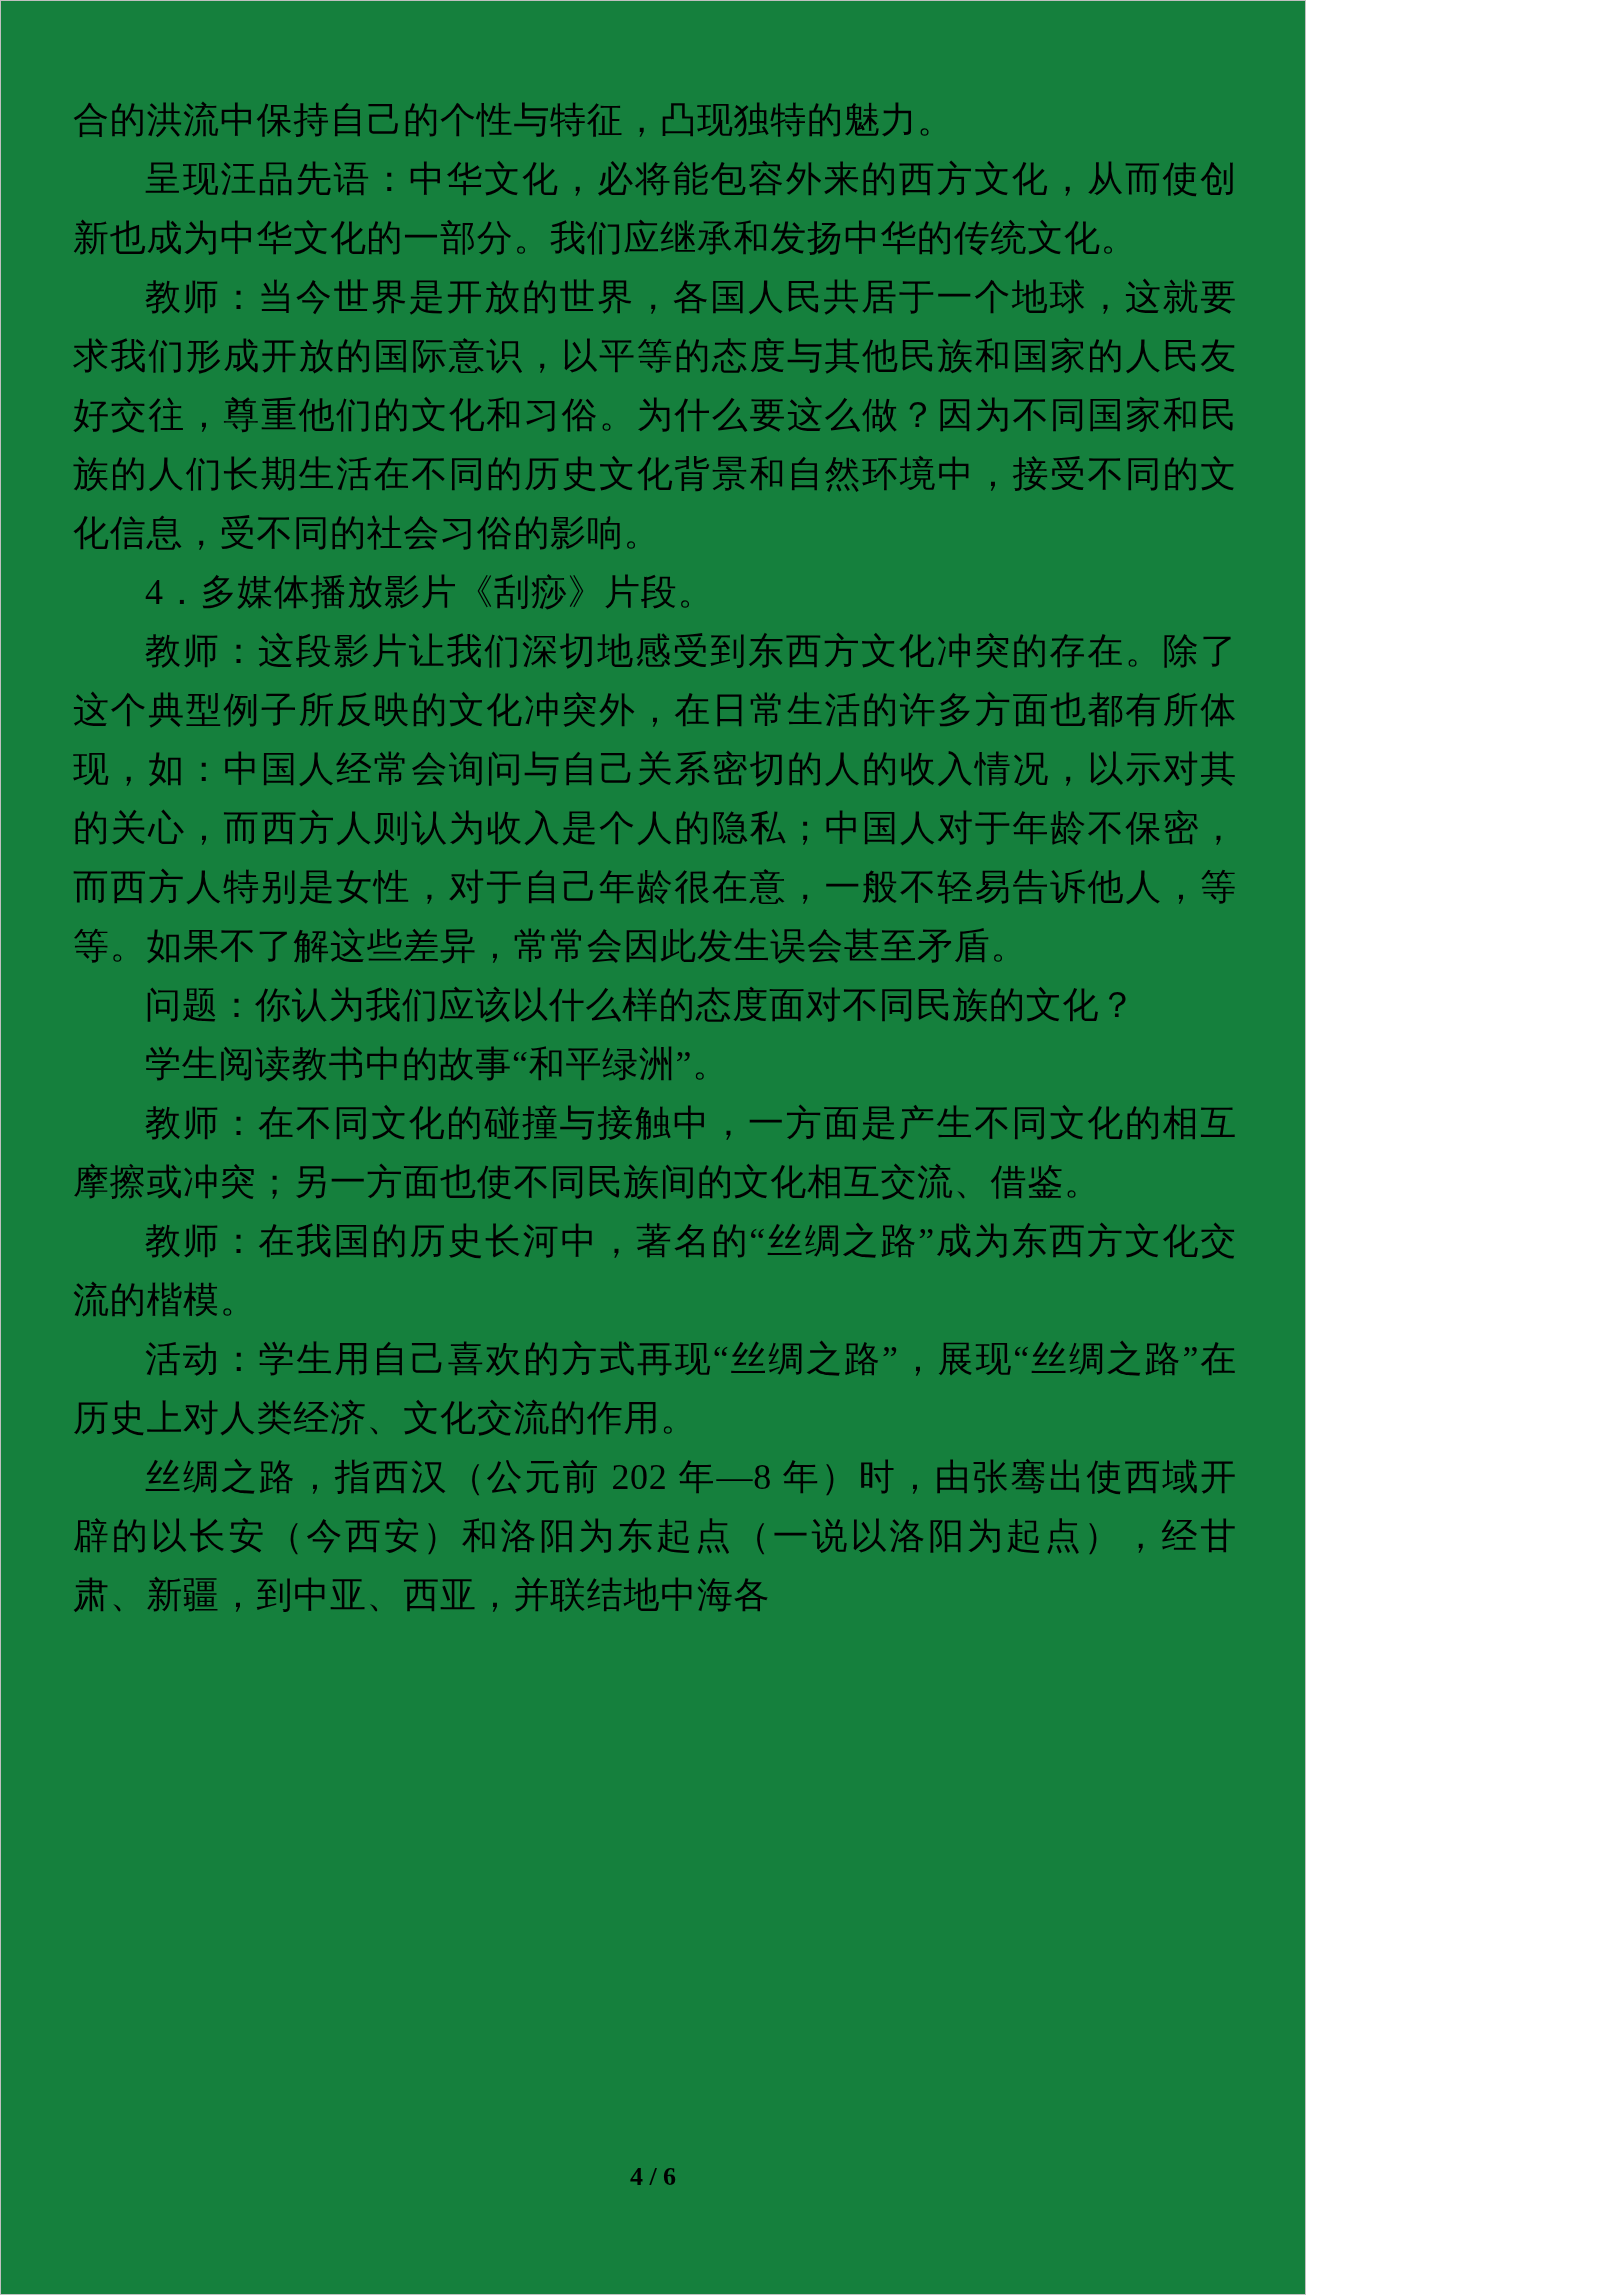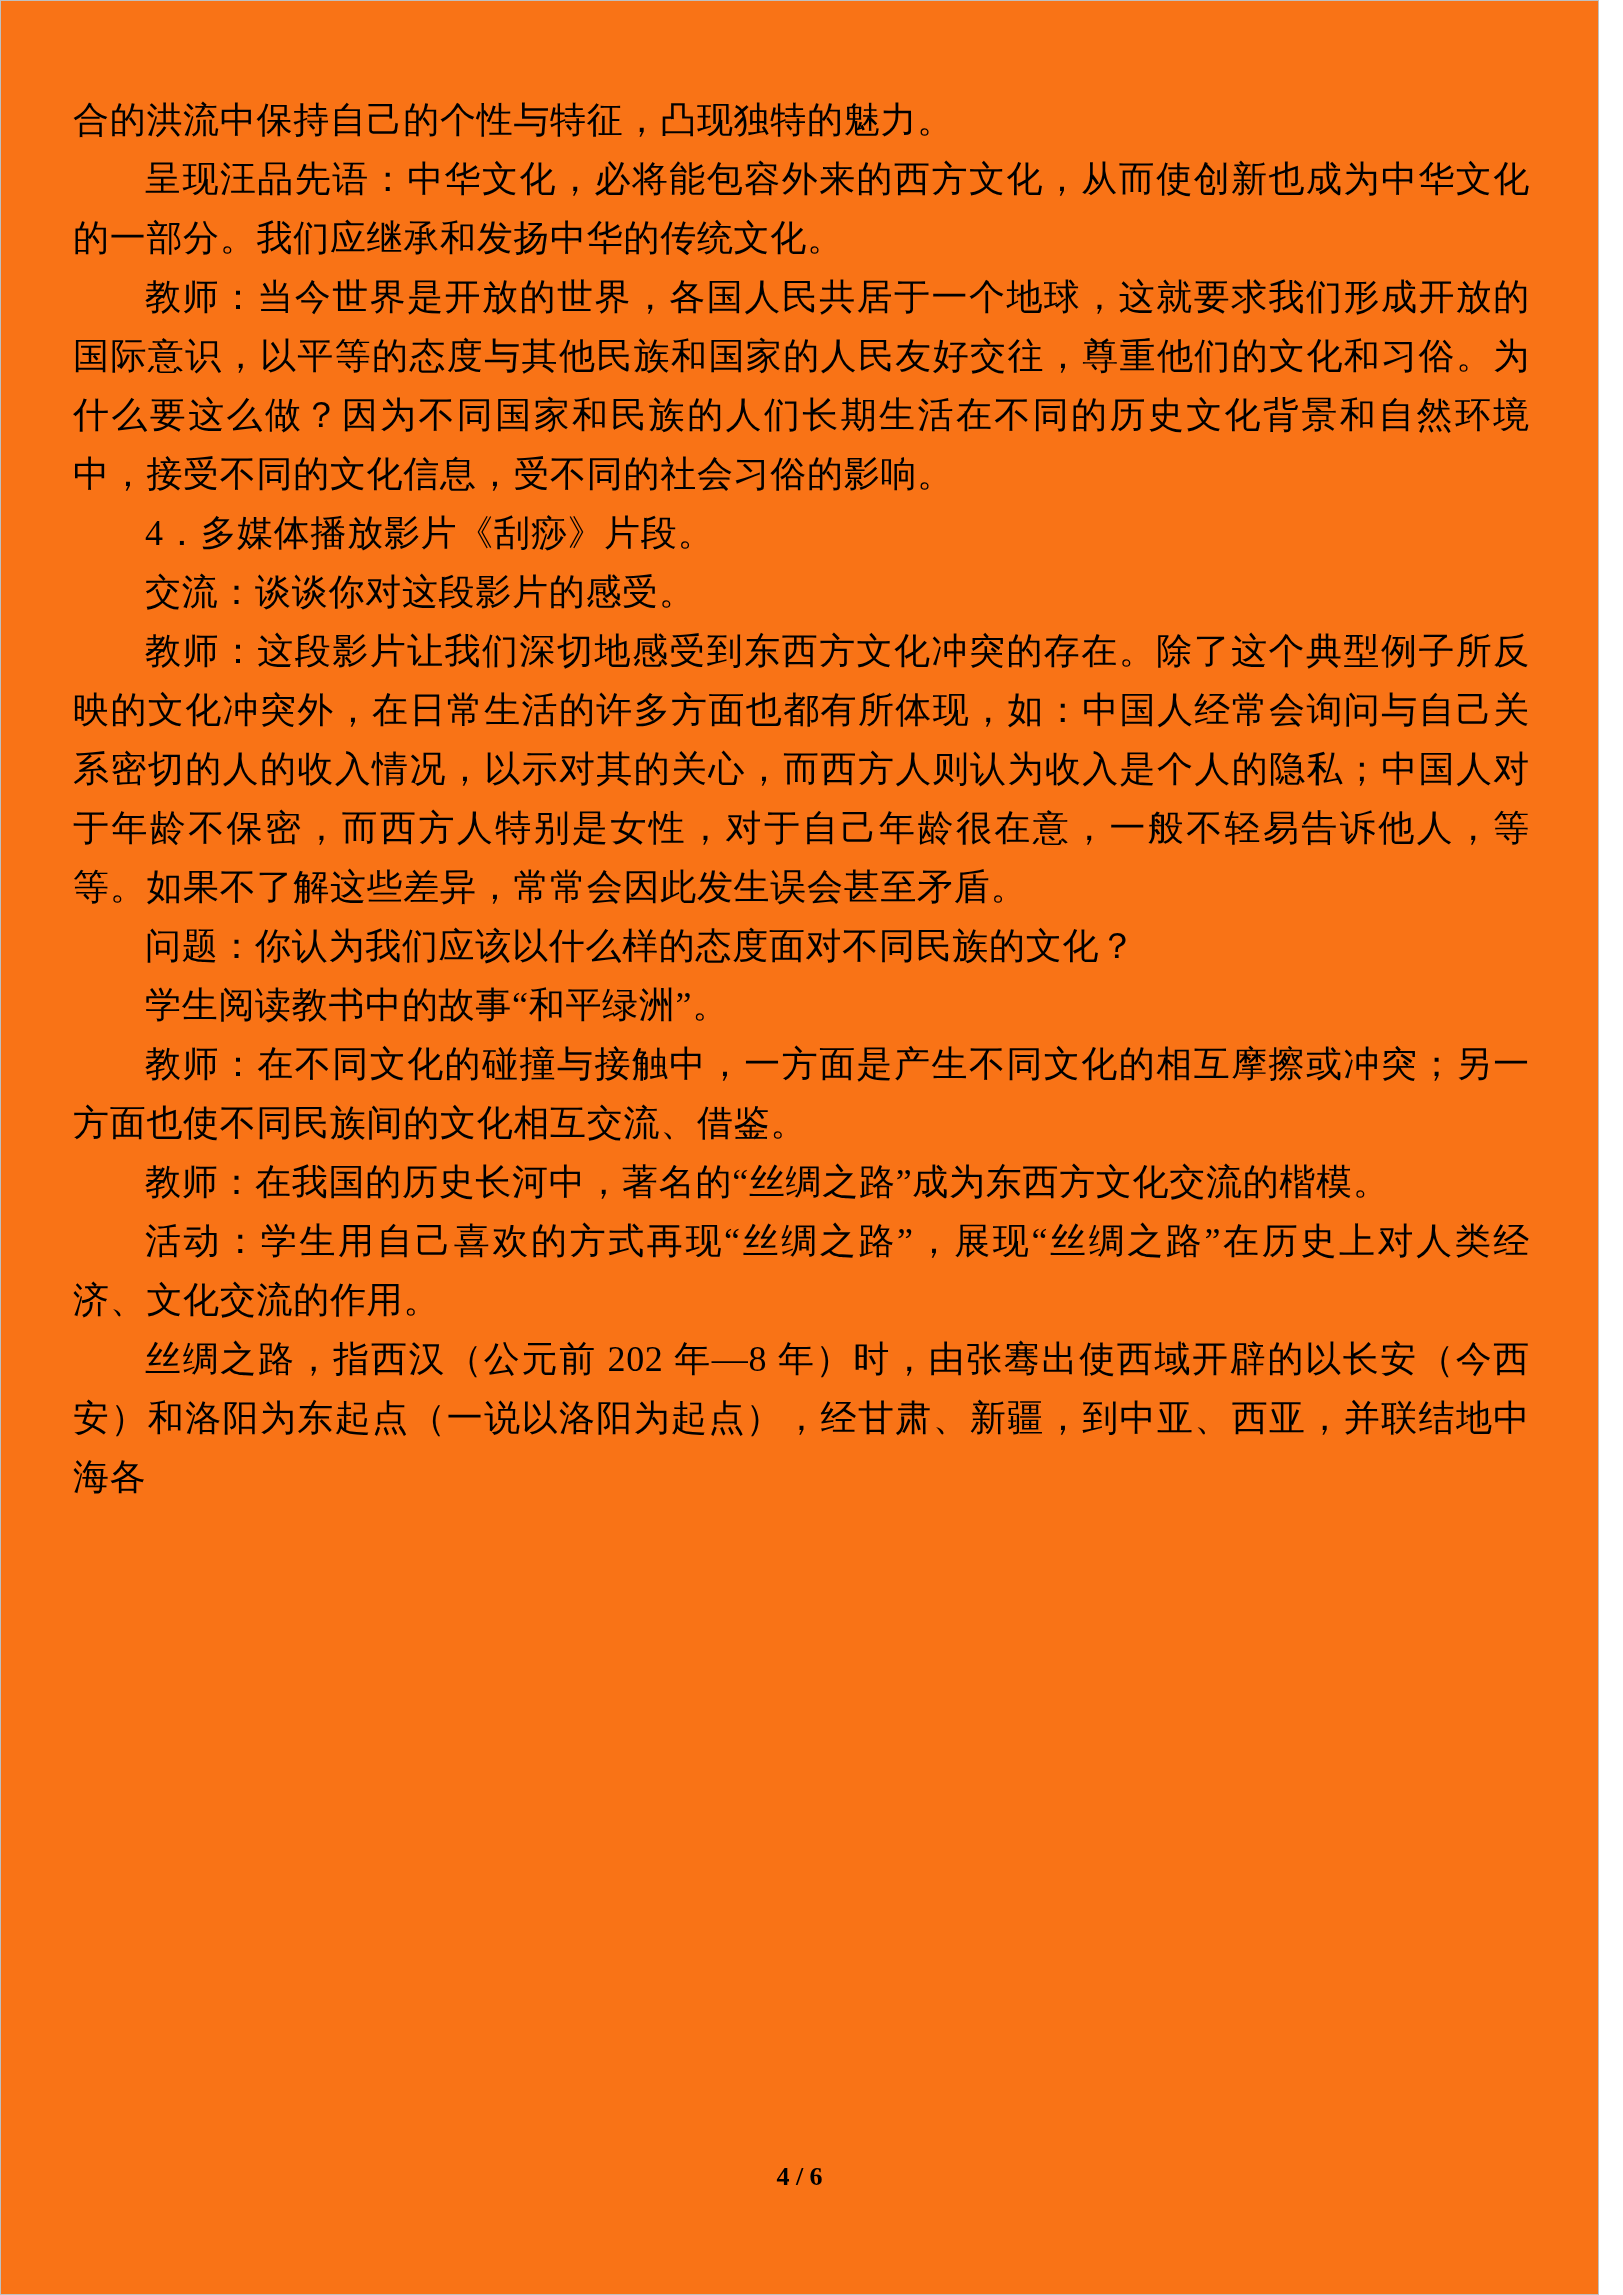--- a/index.html
+++ b/index.html
@@ -2,23 +2,23 @@
 <html style="font-size:11px"><head>
 <meta charset="utf-8">
 <style>
   html, body {
     margin: 0;
     padding: 0;
     background: #ffffff;
   }
   .page {
     position: relative;
-    width: 1599px;
+    width: 1306px;
     height: 2295px;
-    background: #f97316;
+    background: #15803d;
     border: 0.7px solid #c0c0c0;
     box-sizing: border-box;
     overflow: hidden;
     font-family: "Liberation Serif", "DejaVu Serif", serif;
     color: #000000;
   }
   .doc-body {
     position: absolute;
     top: 90px;
     left: 72px;
@@ -48,21 +48,20 @@
 </style>
 </head>
 <body>
 
 <div class="page">
   <div class="doc-body">
       <p class="para">合的洪流中保持自己的个性与特征，凸现独特的魅力。</p>
       <p class="para indent">呈现汪品先语：中华文化，必将能包容外来的西方文化，从而使创新也成为中华文化的一部分。我们应继承和发扬中华的传统文化。</p>
       <p class="para indent">教师：当今世界是开放的世界，各国人民共居于一个地球，这就要求我们形成开放的国际意识，以平等的态度与其他民族和国家的人民友好交往，尊重他们的文化和习俗。为什么要这么做？因为不同国家和民族的人们长期生活在不同的历史文化背景和自然环境中，接受不同的文化信息，受不同的社会习俗的影响。</p>
       <p class="para indent">4．多媒体播放影片《刮痧》片段。</p>
-      <p class="para indent">交流：谈谈你对这段影片的感受。</p>
       <p class="para indent">教师：这段影片让我们深切地感受到东西方文化冲突的存在。除了这个典型例子所反映的文化冲突外，在日常生活的许多方面也都有所体现，如：中国人经常会询问与自己关系密切的人的收入情况，以示对其的关心，而西方人则认为收入是个人的隐私；中国人对于年龄不保密，而西方人特别是女性，对于自己年龄很在意，一般不轻易告诉他人，等等。如果不了解这些差异，常常会因此发生误会甚至矛盾。</p>
       <p class="para indent">问题：你认为我们应该以什么样的态度面对不同民族的文化？</p>
       <p class="para indent">学生阅读教书中的故事“和平绿洲”。</p>
       <p class="para indent">教师：在不同文化的碰撞与接触中，一方面是产生不同文化的相互摩擦或冲突；另一方面也使不同民族间的文化相互交流、借鉴。</p>
       <p class="para indent">教师：在我国的历史长河中，著名的“丝绸之路”成为东西方文化交流的楷模。</p>
       <p class="para indent">活动：学生用自己喜欢的方式再现“丝绸之路”，展现“丝绸之路”在历史上对人类经济、文化交流的作用。</p>
       <p class="para indent">丝绸之路，指西汉（公元前 202 年—8 年）时，由张骞出使西域开辟的以长安（今西安）和洛阳为东起点（一说以洛阳为起点），经甘肃、新疆，到中亚、西亚，并联结地中海各</p>
     </div>
   <div class="page-footer">4 / 6</div>
 </div>

